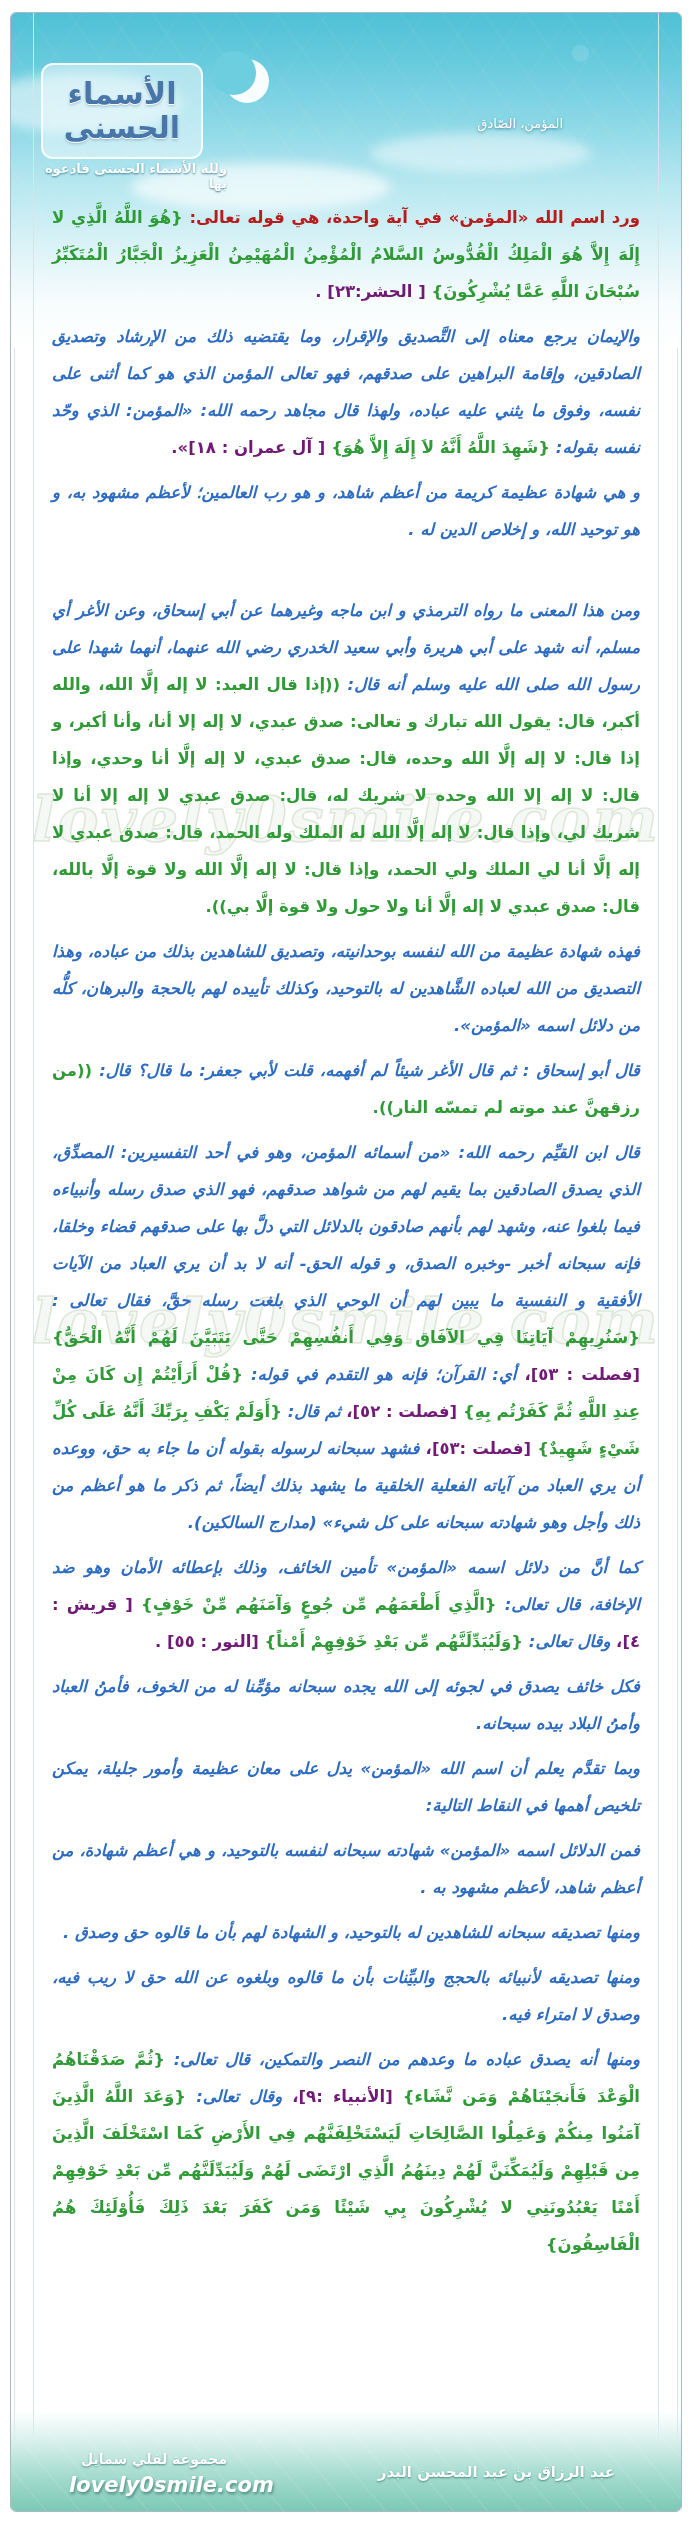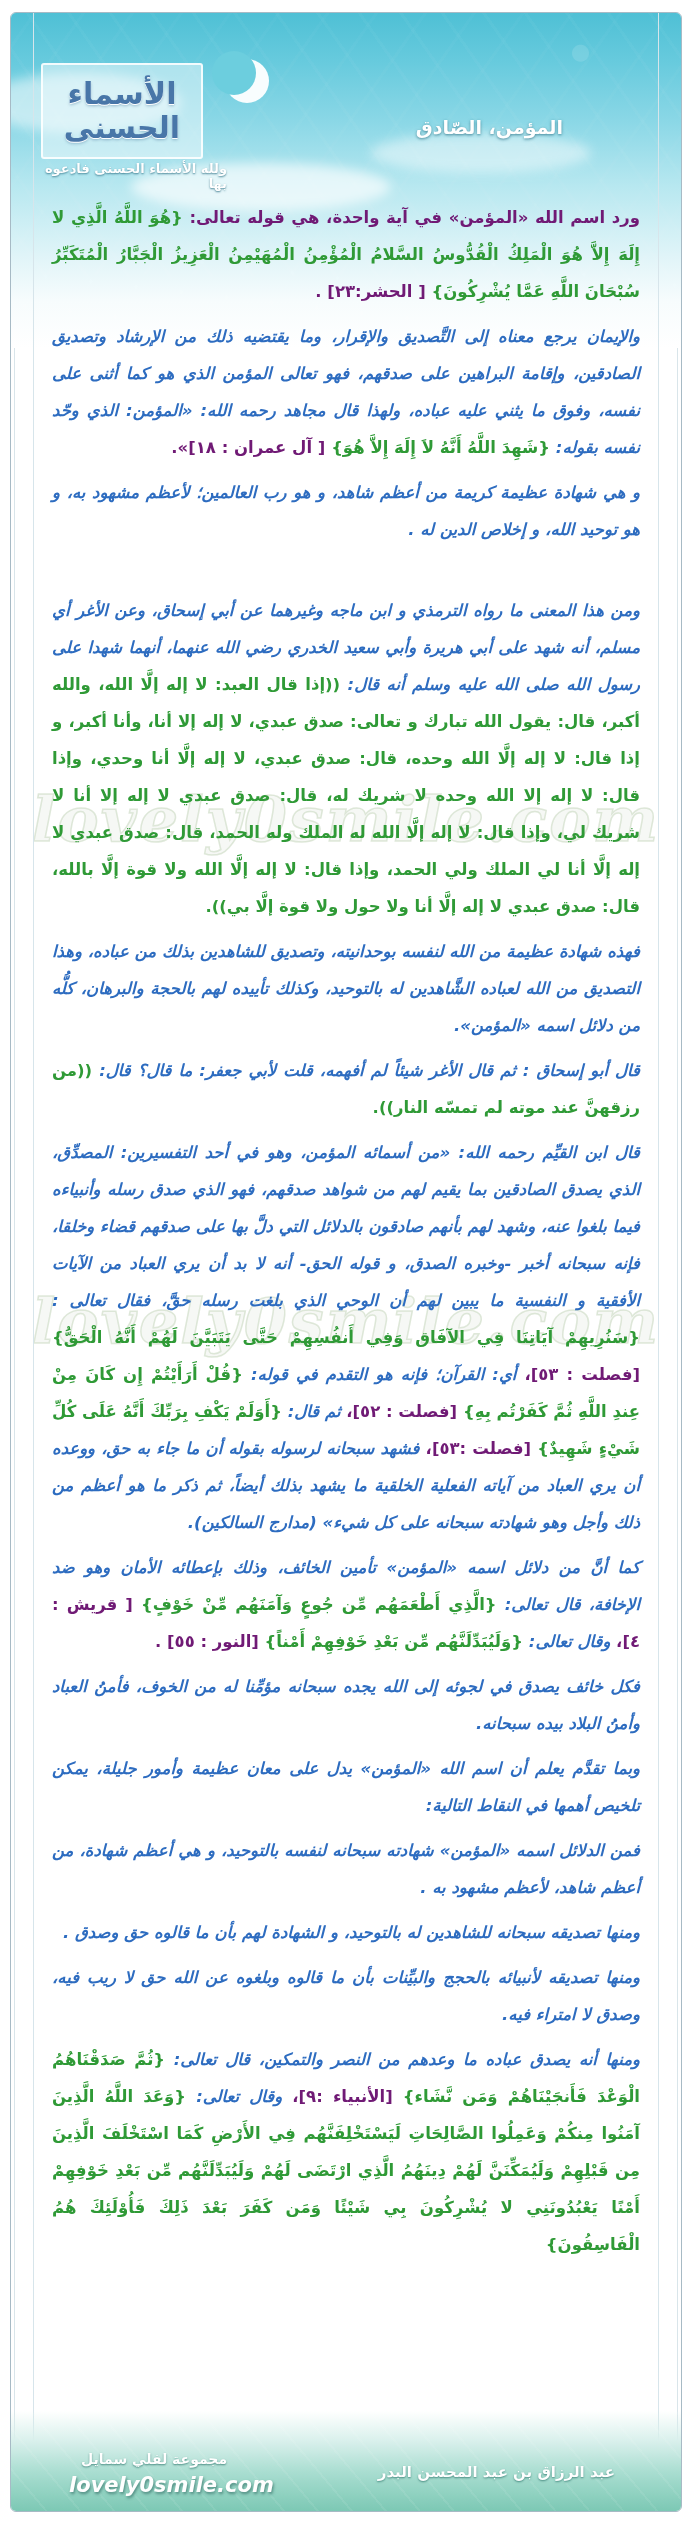--- a/index.html
+++ b/index.html
@@ -18,36 +18,36 @@
         repeating-linear-gradient(-55deg, rgba(255,255,255,.2) 0 3px, transparent 3px 40px);}
   .cloud{position:absolute;border-radius:50%;background:rgba(255,255,255,.65);filter:blur(6px);}
   .cloud.c1{left:120px;top:150px;width:260px;height:48px;}
   .cloud.c2{left:360px;top:120px;width:220px;height:40px;opacity:.7;}
   .cloud.c3{left:-30px;top:60px;width:200px;height:60px;opacity:.8;}
   .moon{position:absolute;top:46px;left:214px;width:44px;height:44px;border-radius:50%;
         background:#f8fdfe;z-index:2;}
   .moon::before{content:"";position:absolute;width:44px;height:44px;border-radius:50%;
         left:-13px;top:-8px;background:#6ccede;}
   .logo-box{position:absolute;left:30px;top:50px;width:158px;height:92px;z-index:3;
-        border:2px solid rgba(255,255,255,.85);border-radius:3px;
+        border:2px solid rgba(255,255,255,.85);border-radius:12px;
         background:rgba(244,252,253,.5);display:flex;align-items:center;justify-content:center;}
   .logo-text{color:#4876a8;font-size:30px;font-weight:bold;text-align:center;line-height:1.15;
         text-shadow:0 1px 0 #fff, 0 2px 3px rgba(60,110,150,.4);}
   .logo-tagline{position:absolute;left:16px;top:148px;width:200px;z-index:3;text-align:right;
         color:#ffffff;font-size:13px;font-weight:bold;text-shadow:0 1px 2px rgba(50,115,135,.85);}
   .header-title{position:absolute;top:103px;right:118px;z-index:3;color:#ffffff;
-        font-size:19px;font-weight:bold;text-shadow:0 1px 3px rgba(40,110,130,.8);}
+        font-size:13px;font-weight:normal;text-shadow:0 1px 3px rgba(40,110,130,.8);}
   
   .article{position:absolute;top:0;left:22px;right:22px;z-index:2;
         border-left:1px solid #d7e5eb;border-right:1px solid #d7e5eb;
         padding:186px 18px 120px 18px;min-height:2200px;}
   .para{margin:0 0 8px 0;font-size:16.5px;font-weight:bold;line-height:37px;
         text-align:justify;text-align-last:right;}
   .para.gap{margin-top:44px;}
-  .s-intro{color:#701a75;}
+  .s-intro{color:#b91c1c;}
   .s-body{color:#2d6cc0;font-style:italic;}
   .s-quran{color:#2f9a36;}
   .s-ref{color:#701a75;}
   
   .watermark{position:absolute;left:0;width:100%;text-align:center;z-index:1;
         font-family:"DejaVu Serif",serif;font-style:italic;font-weight:bold;
         font-size:62px;letter-spacing:2px;direction:ltr;
         color:rgba(198,214,192,.16);-webkit-text-stroke:1.5px rgba(186,206,176,.45);}
   .wm1{top:770px;} .wm2{top:1272px;}
   

